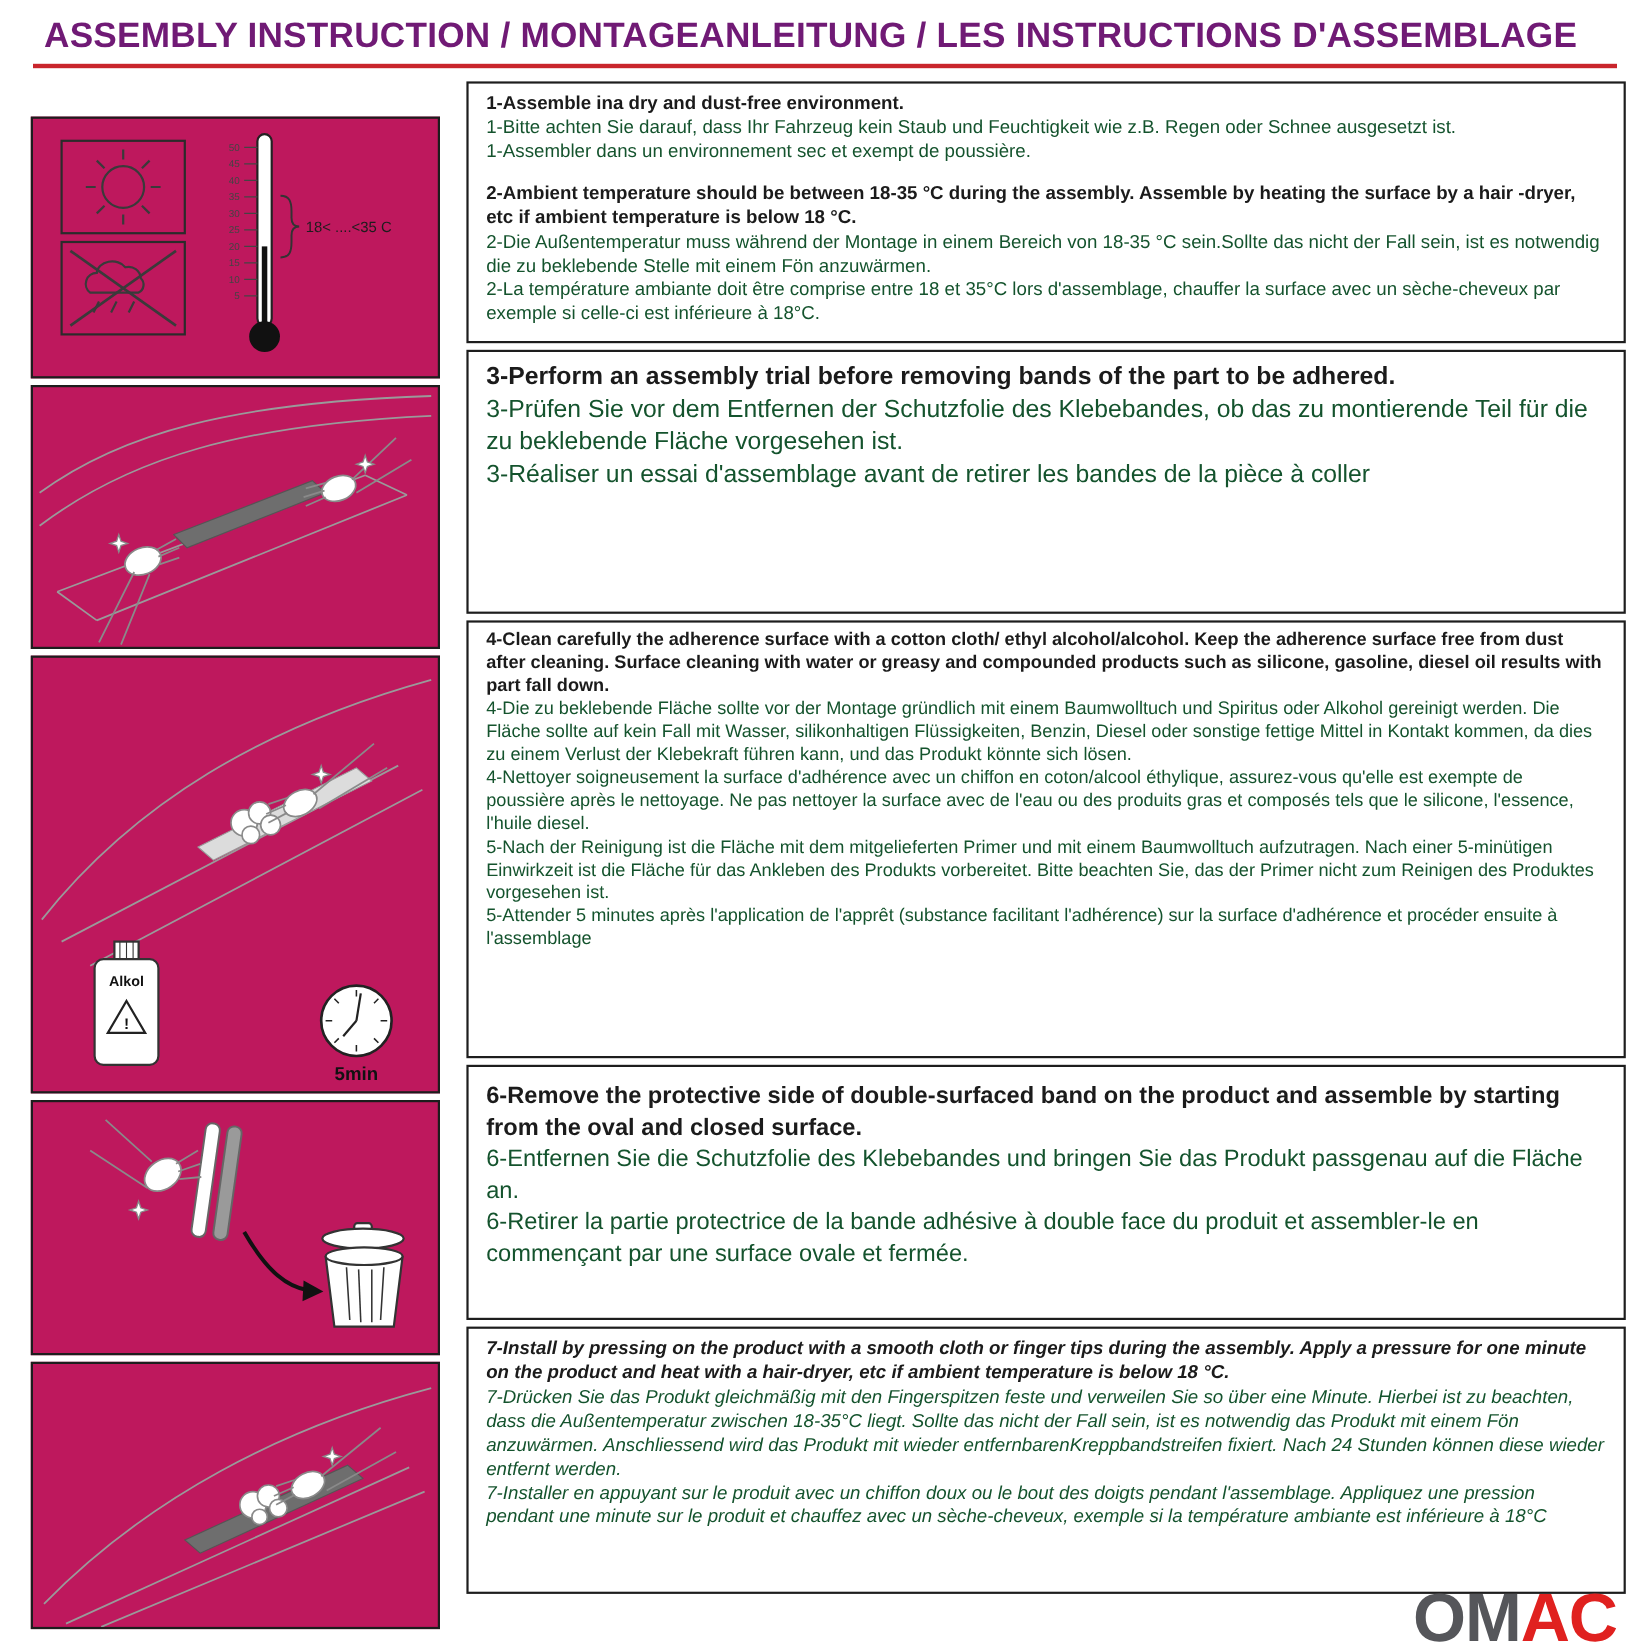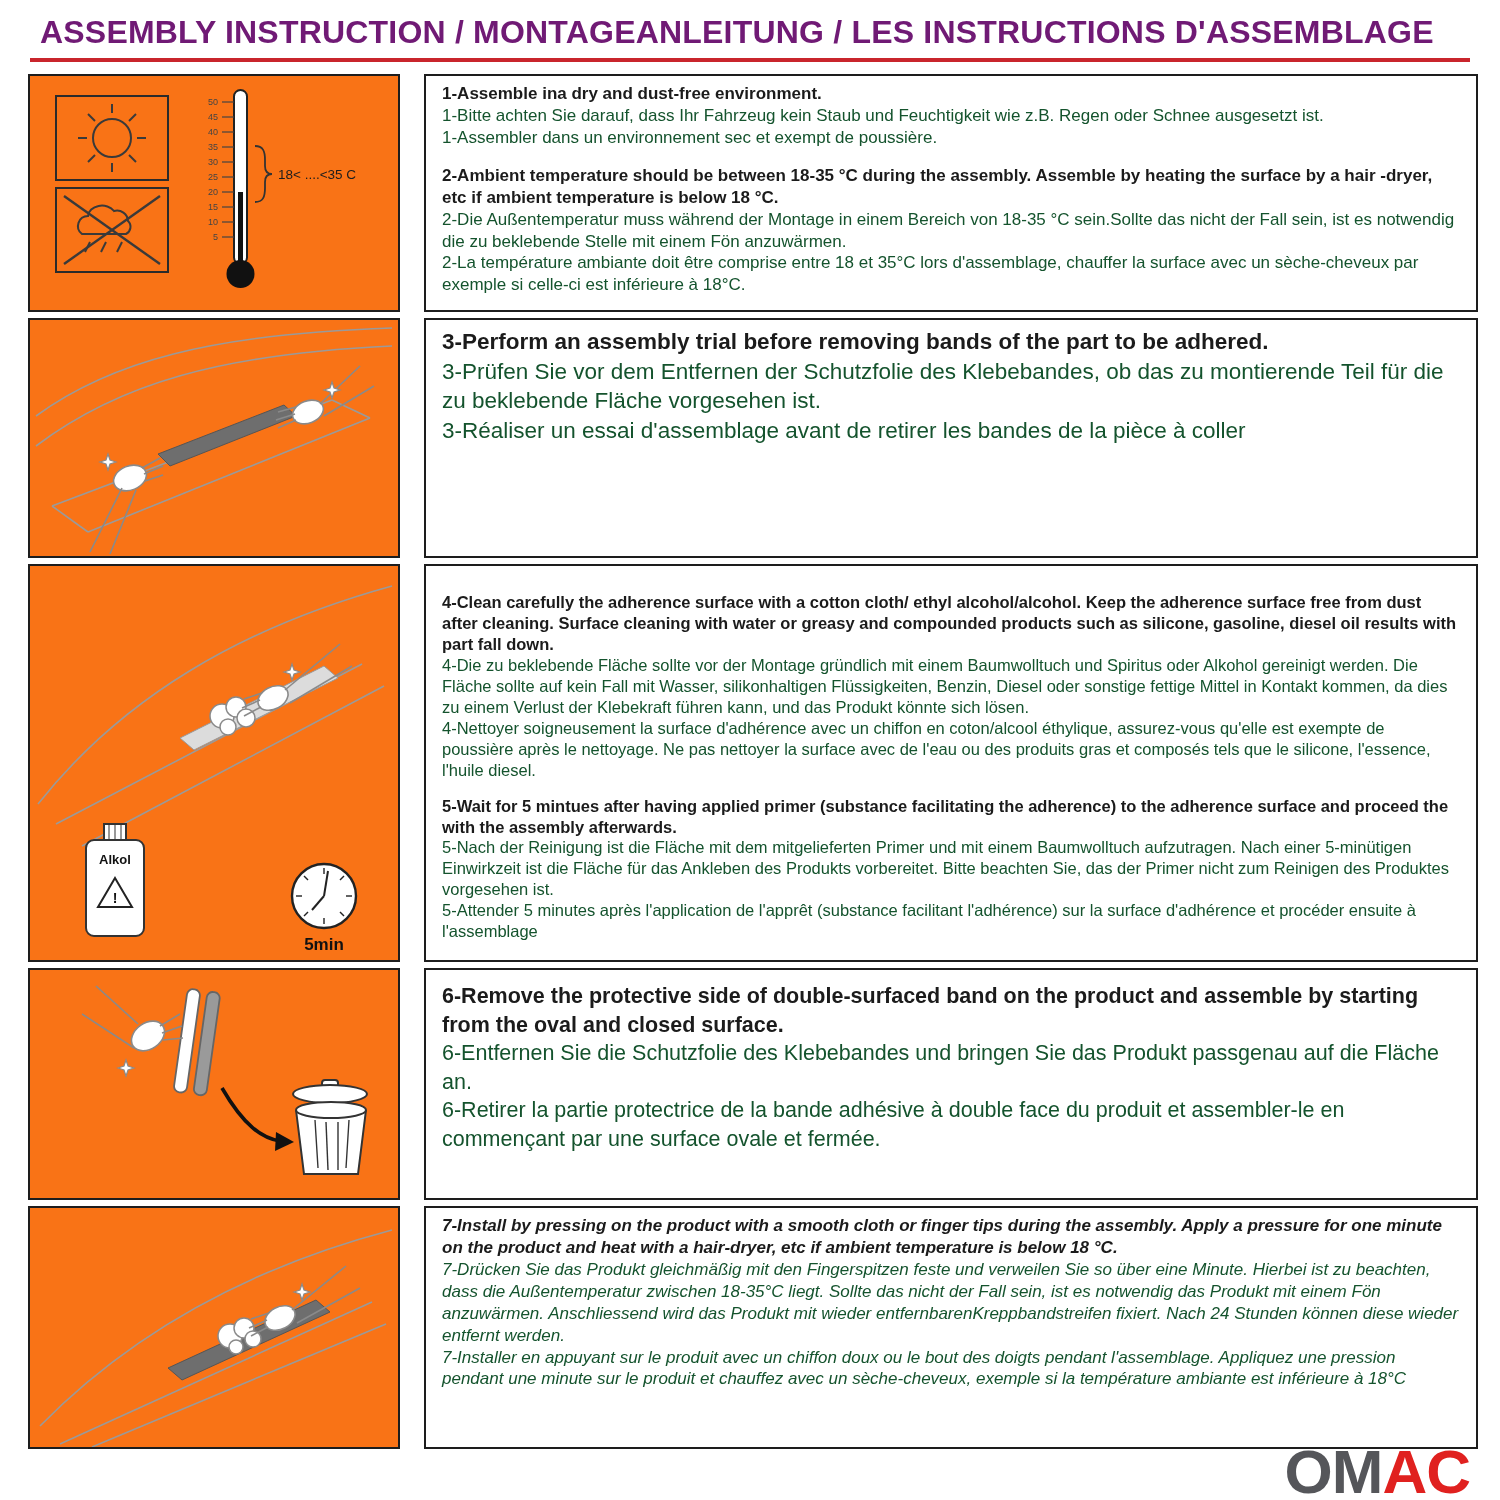--- a/index.html
+++ b/index.html
@@ -31,21 +31,22 @@
     height: 4px;
     background: #c9252c;
   }
   .row { position: absolute; left: 28px; width: 1450px; display: flex; }
   .row > div { height: 100%; }
   .illu {
     width: 372px;
     flex: 0 0 372px;
     border: 2px solid #1d1d1d;
     margin-right: 24px;
-    background: #f97316;
+    background: #be185d;
+    margin-top: 32px;
   }
   .illu svg { width: 100%; height: 100%; display: block; }
   .tbox {
     flex: 1;
     border: 2px solid #1d1d1d;
     padding: 7px 16px;
     background: #fff;
     overflow: hidden;
   }
   .r1 { top: 74px;   height: 238px; }
@@ -54,21 +55,21 @@
   .r4 { top: 968px;  height: 232px; }
   .r5 { top: 1206px; height: 243px; font-style: italic; }
 
   p { margin: 0; font-size: 17px; line-height: 1.29; color: #14532d; }
   p.b { color: #1b1b1b; font-weight: 700; }
   p.gap { margin-top: 16px; }
 
   .tbox.mid { }
   .tbox.mid p { font-size: 22.5px; line-height: 1.32; }
 
-  .tbox.s3 { padding-top: 26px; }
+  .tbox.s3 { padding-top: 5px; }
   .tbox.s3 p { font-size: 16.5px; line-height: 1.27; }
   .tbox.s3 p.gap { margin-top: 15px; }
 
   .tbox.lg4 { padding-top: 12px; }
   .tbox.lg4 p { font-size: 21.5px; line-height: 1.33; }
 
   .brand {
     position: absolute;
     right: 30px;
     bottom: 0px;
@@ -251,21 +252,20 @@
             <line x1="294" y1="330" x2="282" y2="344"></line>
           </g>
         </g>
         <text x="294" y="384" text-anchor="middle" font-size="17" font-weight="bold" fill="#111" font-family="Liberation Sans, sans-serif">5min</text>
       </svg>
     </div>
     <div class="tbox s3">
       <p class="b">4-Clean carefully the adherence surface with a cotton cloth/ ethyl alcohol/alcohol. Keep the adherence surface free from dust after cleaning. Surface cleaning with water or greasy and compounded products such as silicone, gasoline, diesel oil results with part fall down.</p>
       <p>4-Die zu beklebende Fläche sollte vor der Montage gründlich mit einem Baumwolltuch und Spiritus oder Alkohol gereinigt werden. Die Fläche sollte auf kein Fall mit Wasser, silikonhaltigen Flüssigkeiten, Benzin, Diesel oder sonstige fettige Mittel in Kontakt kommen, da dies zu einem Verlust der Klebekraft führen kann, und das Produkt könnte sich lösen.</p>
       <p>4-Nettoyer soigneusement la surface d'adhérence avec un chiffon en coton/alcool éthylique, assurez-vous qu'elle est exempte de poussière après le nettoyage. Ne pas nettoyer la surface avec de l'eau ou des produits gras et composés tels que le silicone, l'essence, l'huile diesel.</p>
-      <p class="b gap">5-Wait for 5 mintues after having applied primer (substance facilitating the adherence) to the adherence surface and proceed the with the assembly afterwards.</p>
       <p>5-Nach der Reinigung ist die Fläche mit dem mitgelieferten Primer und mit einem Baumwolltuch aufzutragen. Nach einer 5-minütigen Einwirkzeit ist die Fläche für das Ankleben des Produkts vorbereitet. Bitte beachten Sie, das der Primer nicht zum Reinigen des Produktes vorgesehen ist.</p>
       <p>5-Attender 5 minutes après l'application de l'apprêt (substance facilitant l'adhérence) sur la surface d'adhérence et procéder ensuite à l'assemblage</p>
     </div>
   </div>
 
   <div class="row r4">
     <div class="illu">
       <svg viewBox="0 0 368 228" preserveAspectRatio="xMidYMid meet">
         <g transform="rotate(8 165 75)">
           <rect x="150" y="20" width="13" height="104" rx="6" fill="#fff" stroke="#666" stroke-width="1.8"></rect>

